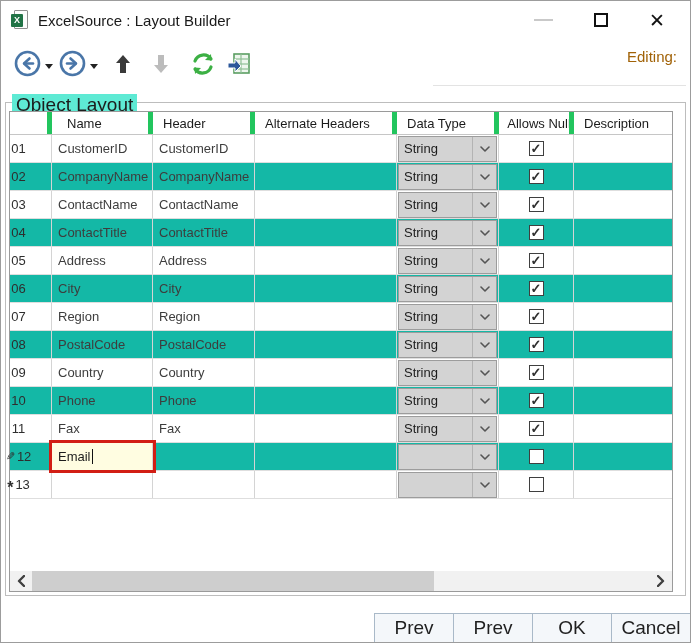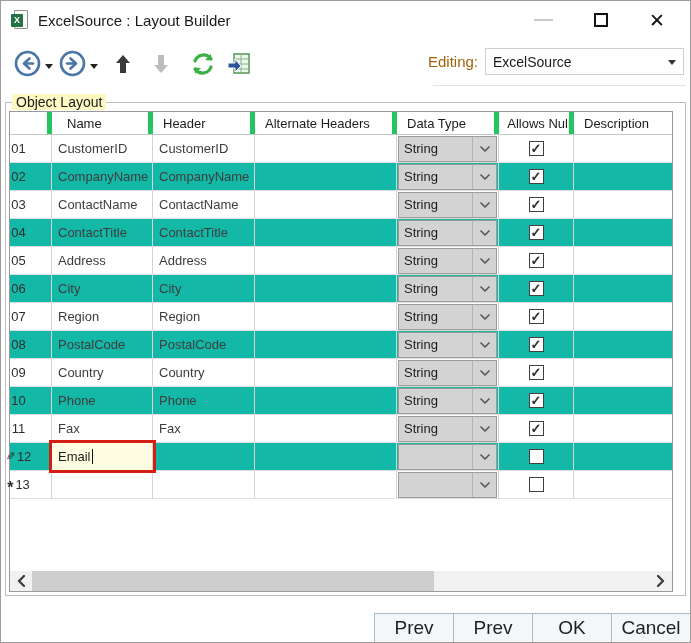--- a/index.html
+++ b/index.html
@@ -38,22 +38,22 @@
                    color:#1a1a1a; position:relative; }
   .editing-combo .cmb-caret { position:absolute; right:7px; top:11px; width:0; height:0;
                    border-left:4px solid transparent; border-right:4px solid transparent;
                    border-top:5px solid #333; }
   .toolbar-underline { position:absolute; top:46px; left:432px; right:4px; height:1px;
                    background:#e3e3e3; }
 
   
   .groupbox { position:absolute; top:101px; left:4px; right:4px; bottom:46px;
               border:1px solid #bdbdbd; }
-  .group-title { position:absolute; top:-9px; left:6px; background:#fef9c3; padding:0 4px;
-                 font-size:14px; color:#1c1c1c; }
+  .group-title { position:absolute; top:-9px; left:6px; background:#5eead4; padding:0 4px;
+                 font-size:19px; color:#1c1c1c; }
 
   
   .grid { position:absolute; left:3px; top:8px; width:664px; bottom:3px;
           border:1px solid #9a9a9a; background:#fff; display:flex; flex-direction:column; }
   .g-headrow { display:flex; height:23px; border-bottom:1px solid #c6c6c6; background:#fff; flex:none; }
   .g-headcell { font-size:13px; color:#1b1b1b; display:flex; align-items:center;
                 padding-left:10px; border-right:5px solid #22c55e; overflow:hidden; white-space:nowrap; }
   .g-headcell.c-name { padding-left:15px; }
   .g-headcell.c-desc { border-right:none; }
   .g-row { display:flex; height:28px; border-bottom:1px solid #dedede; background:#fff; flex:none; }
@@ -182,24 +182,20 @@
           <line x1="8" y1="8" x2="23" y2="8" stroke="#8fbf95" stroke-width="1.2"></line>
           <line x1="8" y1="13" x2="23" y2="13" stroke="#8fbf95" stroke-width="1.2"></line>
           <line x1="8" y1="18" x2="23" y2="18" stroke="#8fbf95" stroke-width="1.2"></line>
           <line x1="15" y1="3" x2="15" y2="22" stroke="#8fbf95" stroke-width="1.2"></line>
           <path d="M2 12 L9 12 L9 8 L15 15 L9 21 L9 17 L2 17 Z" fill="#2b579a" stroke="#fff" stroke-width="1"></path>
         </svg>
       </div>
     </div>
     <div class="editing-group">
       <span class="editing-label">Editing:</span>
-      <div class="editing-combo">
-        <span>ExcelSource</span>
-        <span class="cmb-caret"></span>
-      </div>
     </div>
     <div class="toolbar-underline"></div>
   </div>
 
   <div class="groupbox">
     <span class="group-title">Object Layout</span>
 
     <div class="grid">
       <div class="g-headrow">
           <div class="g-headcell c-rowhead"></div>

